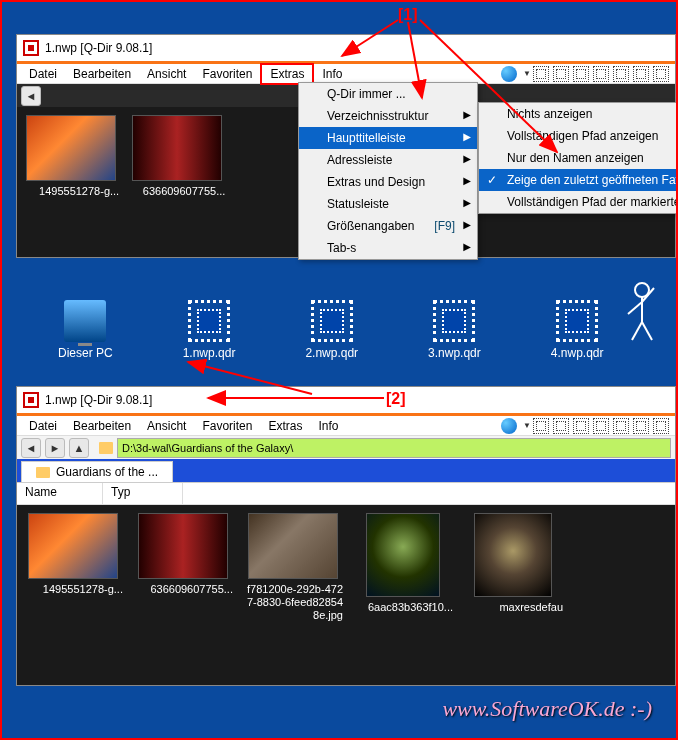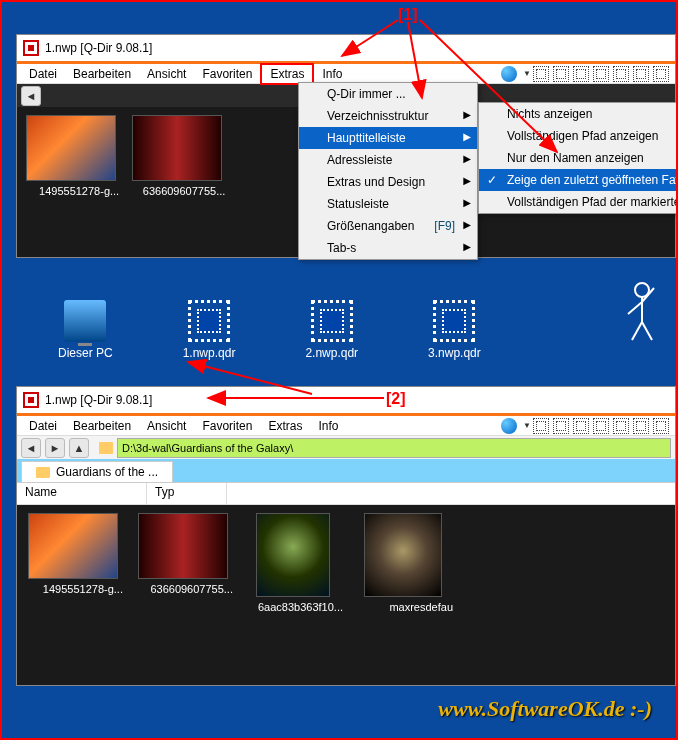--- a/index.html
+++ b/index.html
@@ -19,21 +19,21 @@
 .menubar .spacer { flex: 1; }
 .menubar .globe { width: 16px; height: 16px; border-radius: 50%; background: radial-gradient(circle at 30% 30%, #6cf, #06c); margin: 0 6px; display: inline-block; }
 .menubar .tri { font-size: 8px; color: #333; }
 .menubar .tool-icon { width: 16px; height: 16px; border: 1px dotted #444; margin: 0 2px; display: inline-block; position: relative; }
 .menubar .tool-icon::after { content:""; position:absolute; inset:2px; border:1px dotted #444; }
 
 .toolbar2 { height: 24px; background: #f4f4f4; display: flex; align-items: center; padding: 0 4px; gap: 4px; font-size: 12px; border-top: 1px solid #ddd; }
 .nav-btn { width: 20px; height: 20px; border-radius: 3px; background: #e8e8e8; border: 1px solid #bbb; display: flex; align-items: center; justify-content: center; font-size: 11px; color: #333; }
 .addr { flex: 1; height: 20px; background: #bef264; border: 1px solid #aaa; padding: 0 4px; font-size: 11px; display: flex; align-items: center; }
 
-.tab-row { height: 24px; background: #7dd3fc; display: flex; align-items: flex-end; border-bottom: 1px solid #ccc; }
+.tab-row { height: 24px; background: #1d4ed8; display: flex; align-items: flex-end; border-bottom: 1px solid #ccc; }
 .tab { padding: 3px 14px; border: 1px solid #ccc; border-bottom: none; background: #fff; font-size: 12px; margin-left: 4px; display: flex; align-items: center; gap: 6px; }
 .tab .folder-ic { width: 14px; height: 11px; background: #fc6; border-radius: 1px; }
 
 .cols { height: 22px; background: #fff; display: flex; font-size: 12px; border-bottom: 1px solid #ddd; }
 .col { padding: 2px 8px; border-right: 1px solid #ddd; }
 
 .content { background: #1a1a1a; padding: 8px 6px; display: flex; gap: 10px; min-height: 150px; }
 .file-item { width: 100px; text-align: right; color: #fff; font-size: 11px; }
 .thumb { width: 90px; height: 66px; margin: 0 auto 4px; background: #333; border: 1px solid #555; position: relative; overflow: hidden; }
 .thumb.movie1 { background: linear-gradient(135deg, #c41 0%, #f83 40%, #248 100%); }
@@ -52,21 +52,21 @@
 .dropdown .dd-item .check { position: absolute; left: 8px; top: 4px; }
 
 .desktop-icons { position: absolute; top: 298px; left: 40px; right: 10px; display: flex; gap: 70px; margin-left: 16px; }
 .dicon { text-align: center; color: #fff; font-size: 12px; }
 .dicon .ic { width: 42px; height: 42px; margin: 0 auto 4px; }
 .pc-ic { background: linear-gradient(#6bf, #048); border-radius: 3px; position: relative; }
 .pc-ic::after { content:""; position:absolute; bottom:-4px; left:14px; width:14px; height:3px; background:#888; }
 .qdr-ic { border: 3px dotted #fff; position: relative; }
 .qdr-ic::after { content:""; position:absolute; inset:6px; border: 2px dotted #fff; background: #04a; }
 
-.watermark { position: absolute; bottom: 16px; right: 24px; color: #eab308; font-size: 22px; font-weight: bold; font-style: italic; font-family: Georgia, serif; z-index: 60; text-shadow: 1px 1px 2px #000; }
+.watermark { position: absolute; bottom: 16px; right: 24px; color: #f9a8d4; font-size: 22px; font-weight: normal; font-style: italic; font-family: Georgia, serif; z-index: 60; text-shadow: 1px 1px 2px #000; }
 
 .stick-figure { position: absolute; top: 278px; right: 12px; width: 44px; height: 64px; }
 </style>
 </head>
 <body>
 
 <div class="annotation" style="left: 396px; top: 4px;">[1]</div>
 <svg class="arrow-svg" style="left:0; top:0;" width="678" height="260">
   <defs>
       <marker id="ah" markerWidth="10" markerHeight="8" refX="9" refY="4" orient="auto">
@@ -152,20 +152,24 @@
     <div>1.nwp.qdr</div>
   </div>
   <div class="dicon">
     <div class="ic qdr-ic"></div>
     <div>2.nwp.qdr</div>
   </div>
   <div class="dicon">
     <div class="ic qdr-ic"></div>
     <div>3.nwp.qdr</div>
   </div>
+  <div class="dicon">
+    <div class="ic qdr-ic"></div>
+    <div>4.nwp.qdr</div>
+  </div>
 </div>
 
 <svg class="stick-figure" viewBox="0 0 44 64">
   <circle cx="22" cy="10" r="7" fill="none" stroke="#fff" stroke-width="2"></circle>
   <line x1="22" y1="17" x2="22" y2="42" stroke="#fff" stroke-width="2"></line>
   <line x1="22" y1="22" x2="8" y2="34" stroke="#fff" stroke-width="2"></line>
   <line x1="22" y1="22" x2="34" y2="8" stroke="#fff" stroke-width="2"></line>
   <line x1="22" y1="42" x2="12" y2="60" stroke="#fff" stroke-width="2"></line>
   <line x1="22" y1="42" x2="32" y2="60" stroke="#fff" stroke-width="2"></line>
 </svg>
@@ -206,33 +210,37 @@
     <span style="width:14px;height:12px;background:#fc6;border-radius:1px;margin-left:6px"></span>
     <div class="addr">D:\3d-wal\Guardians of the Galaxy\</div>
   </div>
   <div class="tab-row">
     <div class="tab">
       <span class="folder-ic"></span>
       <span>Guardians of the ...</span>
     </div>
   </div>
   <div class="cols">
-    <div class="col" style="width:130px">Name</div>
+    <div class="col" style="width:86px">Name</div>
     <div class="col" style="width:80px">Typ</div>
   </div>
   <div class="content" style="min-height:180px">
     <div class="file-item">
       <div class="thumb movie1"></div>
       <div class="fname">1495551278-g...</div>
     </div>
     <div class="file-item">
       <div class="thumb movie2"></div>
       <div class="fname">636609607755...</div>
     </div>
     <div class="file-item">
+      <div class="thumb movie3"></div>
+      <div class="fname">f781200e-292b-4727-8830-6feed828548e.jpg</div>
+    </div>
+    <div class="file-item">
       <div class="thumb groot1"></div>
       <div class="fname">6aac83b363f10...</div>
     </div>
     <div class="file-item">
       <div class="thumb groot2"></div>
       <div class="fname">maxresdefau</div>
     </div>
   </div>
 </div>
 

